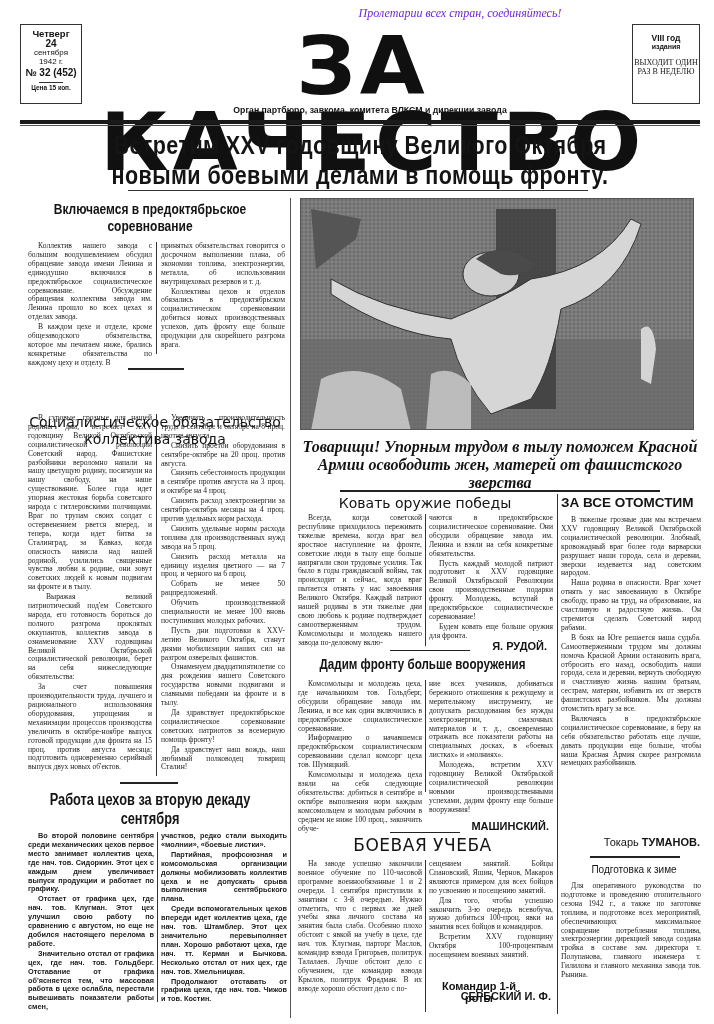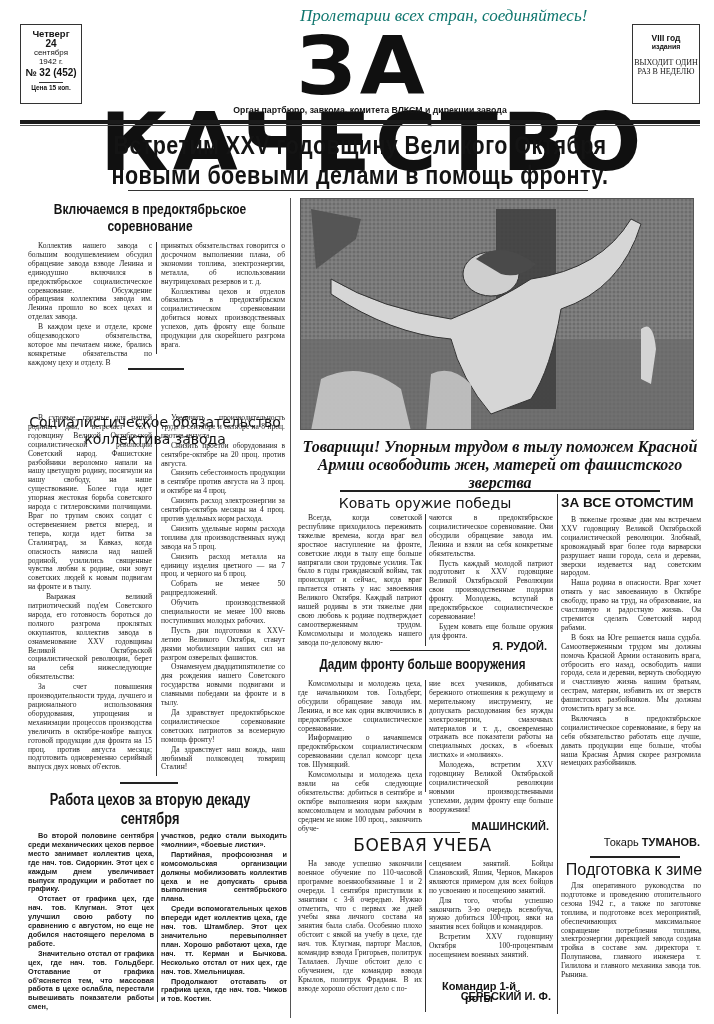--- a/index.html
+++ b/index.html
@@ -1,19 +1,19 @@
 <!DOCTYPE html>
 <html><head>
 <meta charset="utf-8">
 <style>
   * { box-sizing: border-box; margin: 0; padding: 0; }
   html, body { width: 714px; height: 1024px; background: #ffffff; overflow: hidden; }
   body { position: relative; font-family: "Liberation Serif", serif; color: #141414; }
   .abs { position: absolute; }
-  .mast-slogan { left: 300px; top: 6px; width: 320px; text-align: left; font-style: italic; font-size: 17px; font-family: "Liberation Serif", serif; color: #0f766e; }
+  .mast-slogan { left: 300px; top: 6px; width: 320px; text-align: center; font-style: italic; font-size: 12px; font-family: "Liberation Serif", serif; color: #6d28d9; }
   .datebox { left: 20px; top: 24px; width: 62px; height: 80px; border: 1.5px solid #333; text-align: center; font-family: "Liberation Sans", sans-serif; font-weight: bold; padding-top: 4px; line-height: 1.05; }
   .datebox .d1 { font-size: 9.5px; font-weight: bold; }
   .datebox .d2 { font-size: 10px; }
   .datebox .d3 { font-size: 8px; font-weight: normal; }
   .datebox .d4 { font-size: 8px; font-weight: normal; }
   .datebox .d5 { font-size: 10px; margin-top: 2px; }
   .datebox .rule { width: 24px; height: 1px; background: #333; margin: 3px auto 2px; }
   .datebox .d6 { font-size: 6.5px; }
   .yearbox { left: 632px; top: 24px; width: 68px; height: 80px; border: 1.5px solid #333; text-align: center; font-family: "Liberation Sans", sans-serif; padding-top: 8px; line-height: 1.2; }
   .yearbox .y1 { font-size: 8.5px; font-weight: bold; }
@@ -62,21 +62,21 @@
 
 <div class="abs mast-sub">Орган партбюро, завкома, комитета ВЛКСМ и дирекции завода</div>
 <div class="abs rule-thick"></div>
 <div class="abs rule-thin"></div>
 
 <div class="abs lead">Встретим XXV годовщину Великого Октября новыми боевыми делами в помощь фронту.</div>
 <div class="abs lead-rule"></div>
 
 <div class="abs hd-cond" style="left:20px; top:200px; width:260px; font-size:15px; line-height:17px;">Включаемся в предоктябрьское соревнование</div>
 <div class="abs col" style="left:28px; top:242px; width:124px;">
-  <p>Коллектив нашего завода с большим воодушевлением обсудил обращение завода взводе Ленина и единодушно включился в предоктябрьское социалистическое соревнование. Обсуждение обращения коллектива завода им. Ленина прошло во всех цехах и отделах завода.</p>
+  <p>Коллектив нашего завода с большим воодушевлением обсудил обращение завода имени Ленина и единодушно включился в предоктябрьское социалистическое соревнование. Обсуждение обращения коллектива завода им. Ленина прошло во всех цехах и отделах завода.</p>
   <p>В каждом цехе и отделе, кроме общезаводского обязательства, которое мы печатаем ниже, брались конкретные обязательства по каждому цеху и отделу. В</p>
 </div>
 <div class="abs vline" style="left:156px; top:242px; height:112px;"></div>
 <div class="abs col" style="left:161px; top:242px; width:124px;">
   <p style="text-indent:0">принятых обязательствах говорится о досрочном выполнении плана, об экономии топлива, электроэнергии, металла, об использовании внутрицеховых резервов и т. д.</p>
   <p>Коллективы цехов и отделов обязались в предоктябрьском социалистическом соревновании добиться новых производственных успехов, дать фронту еще больше продукции для скорейшего разгрома врага.</p>
 </div>
 <div class="abs short-rule" style="left:128px; top:368px; width:56px;"></div>
 
 <div class="abs hd-plain" style="left:20px; top:374px; width:270px; font-size:14px; line-height:17px;margin-top:40px;">Социалистическое обязательство коллектива завода</div>
@@ -190,16 +190,16 @@
   <p>Наша родина в опасности. Враг хочет отнять у нас завоеванную в Октябре свободу, право на труд, на образование, на счастливую и радостную жизнь. Он стремится сделать Советский народ рабами.</p>
   <p>В боях на Юге решается наша судьба. Самоотверженным трудом мы должны помочь Красной Армии остановить врага, отбросить его назад, освободить наши города, села и деревни, вернуть свободную и счастливую жизнь нашим братьям, сестрам, матерям, избавить их от зверств фашистских разбойников. Мы должны отомстить врагу за все.</p>
   <p>Включаясь в предоктябрьское социалистическое соревнование, я беру на себя обязательство работать еще лучше, давать продукции еще больше, чтобы наша Красная Армия скорее разгромила немецких разбойников.</p>
 </div>
 <div class="abs sig" style="left:600px; top:836px; width:100px;">
   <span style="font-weight:normal">Токарь</span>
   <span>ТУМАНОВ.</span>
 </div>
 <div class="abs short-rule" style="left:590px; top:856px; width:90px; height:2px;"></div>
 
-<div class="abs hd-plain" style="left:561px; top:862px; width:146px; font-size:16px; line-height:16px; font-family:'Liberation Sans', sans-serif;">Подготовка к зиме</div>
+<div class="abs hd-plain" style="left:561px; top:862px; width:146px; font-size:10px; line-height:16px; font-family:'Liberation Sans', sans-serif;">Подготовка к зиме</div>
 <div class="abs col" style="left:561px; top:882px; width:140px;">
   <p>Для оперативного руководства по подготовке и проведению отопительного сезона 1942 г., а также по заготовке топлива, и подготовке всех мероприятий, обеспечивающих максимальное сокращение потребления топлива, электроэнергии дирекцией завода создана тройка в составе зам. директора т. Полупанова, главного инженера т. Гилилова и главного механика завода тов. Рынина.</p>
 </div>
 
 </body></html>

